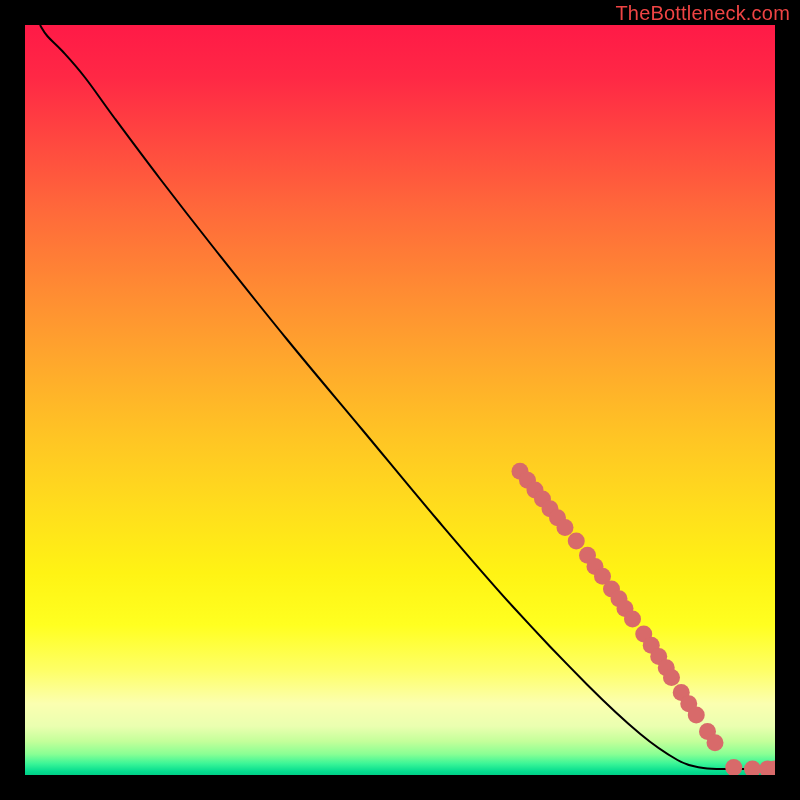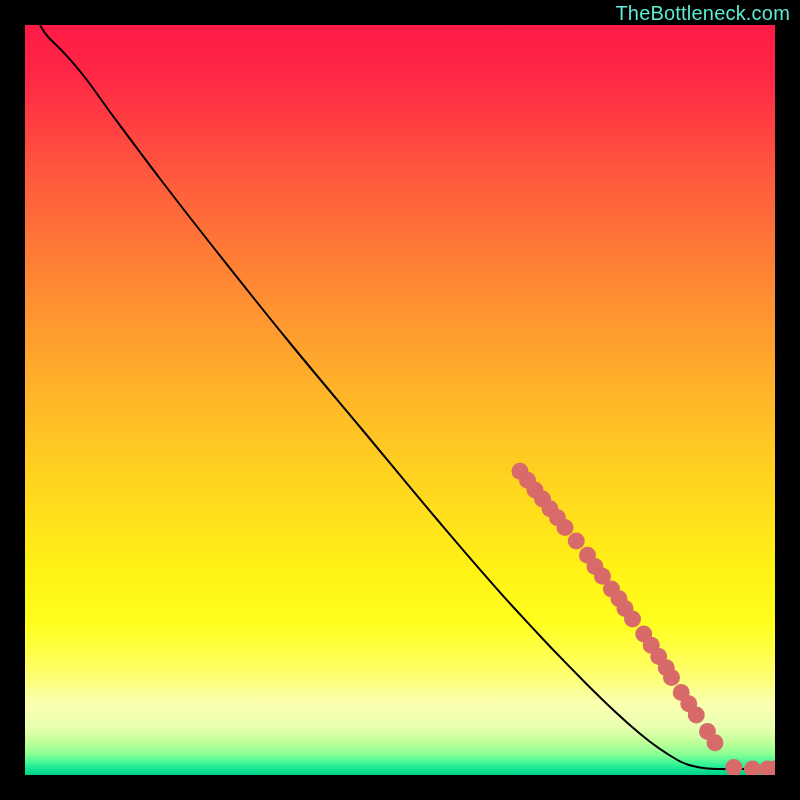--- a/index.html
+++ b/index.html
@@ -13,21 +13,21 @@
   }
   .stage {
     position: relative;
     width: 800px;
     height: 800px;
   }
   .watermark {
     position: absolute;
     top: 2px;
     right: 10px;
-    color: #5eead4;
+    color: #ef4444;
     font-size: 20px;
     font-weight: 400;
     letter-spacing: 0.2px;
     z-index: 20;
   }
   .plot {
     position: absolute;
     left: 25px;
     top: 25px;
     width: 750px;

